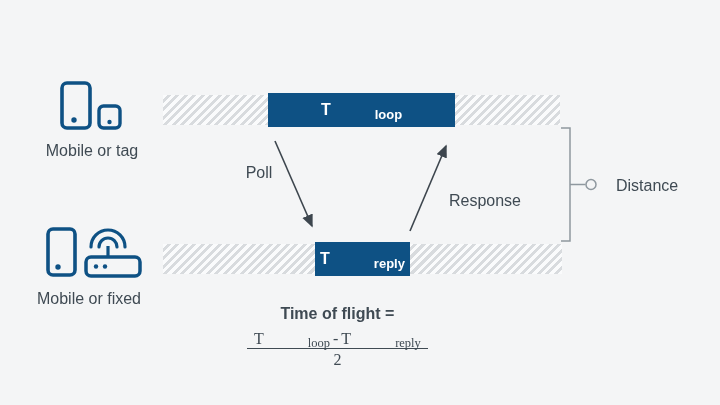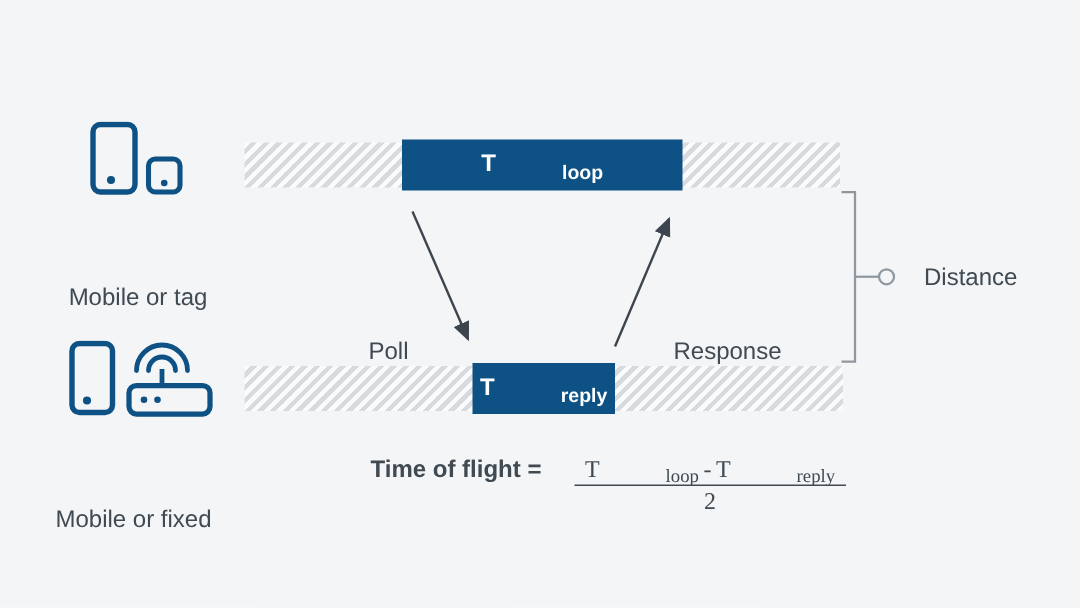--- a/index.html
+++ b/index.html
@@ -17,28 +17,28 @@
   .bar-top { left:163px; top:95px; width:397px; }
   .bar-bottom { left:163px; top:244px; width:399px; }
   .tbox {
     position:absolute; height:34px; background:#0e5184; color:#ffffff;
     display:flex; align-items:center; justify-content:center;
     font-weight:bold; font-size:16px;
   }
   .tbox-top { left:268px; top:93px; width:187px; }
   .tbox-bottom { left:315px; top:242px; width:95px; }
   .subscript { font-size:13px; position:relative; top:4px;padding-left:44px; }
-  .lbl { position:absolute; font-size:16px;margin-top:48px; }
+  .lbl { position:absolute; font-size:16px; }
   .lbl-center { text-align:center; }
   .device { position:absolute; }
   .overlay { position:absolute; left:0; top:0; width:720px; height:405px; pointer-events:none; }
   .dimension-text { position:absolute; left:616px; top:163px; font-size:16px; line-height:22px;margin-top:12px; }
   .formula {
     position:absolute; left:247px; top:305px;
-    display:flex; align-items:flex-start; gap:22px; font-size:16px;
+    display:flex; align-items:center; gap:7px; font-size:16px;flex-direction:column;
   }
   .formula-lhs { font-weight:bold; }
   .frac { text-align:center;font-family:Liberation Serif, serif; }
   .frac-num { padding:0 7px 4px; white-space:nowrap; }
   .frac-line { border-top:1.6px solid #3f4a53; }
   .frac-den { padding-top:2px; }
   .frac .subscript { font-size:12.5px; top:3px; }
   .op { margin:0 3px; }
 </style>
 </head>
@@ -96,22 +96,22 @@
         <polygon points="0 0, 8 3.5, 0 7" fill="#3d464e"></polygon>
       </marker>
     </defs>
     <line x1="275" y1="141" x2="312" y2="226" stroke="#3d464e" stroke-width="1.6" marker-end="url(#ah)"></line>
     <line x1="410" y1="231" x2="446" y2="146" stroke="#3d464e" stroke-width="1.6" marker-end="url(#ah)"></line>
     <path d="M561 128 H570 V241 H561" fill="none" stroke="#8f989f" stroke-width="1.5"></path>
     <line x1="570" y1="184.5" x2="585.5" y2="184.5" stroke="#8f989f" stroke-width="1.5"></line>
     <circle cx="591" cy="184.5" r="5" fill="#f4f5f6" stroke="#8f989f" stroke-width="1.5"></circle>
   </svg>
 
-  <div class="lbl lbl-center" style="left:233px; top:178px; width:52px;">Poll</div>
-  <div class="lbl lbl-center" style="left:435px; top:178px; width:100px;text-align:center;">Response</div>
+  <div class="lbl lbl-center" style="left:233px; top:164px; width:52px;">Poll</div>
+  <div class="lbl lbl-center" style="left:435px; top:192px; width:100px;text-align:center;">Response</div>
 
   <div class="dimension-text">
     <div>Distance</div>
   </div>
 
   <div class="formula">
     <span class="formula-lhs">Time of flight =</span>
     <span class="frac">
       <span class="frac-num">
         <span>T</span><span class="subscript">loop</span><span class="op">-</span><span>T</span><span class="subscript">reply</span>

